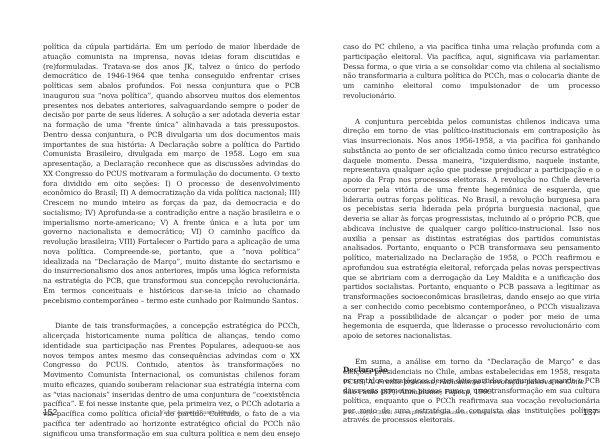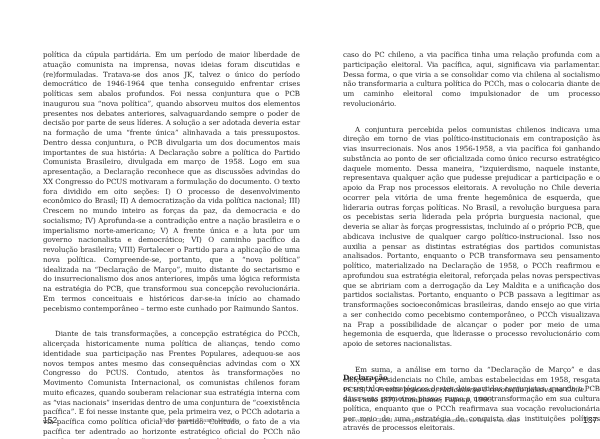--- a/index.html
+++ b/index.html
@@ -1,18 +1,18 @@
 <!DOCTYPE html>
 <html><head>
 <meta charset="utf-8">
 <style>
   html, body { margin:0; padding:0; background:#ffffff; }
   body { width:600px; height:439px; position:relative; overflow:hidden;
          font-family:"DejaVu Serif", serif; color:#2a2a2a; }
-  .page { position:absolute; top:12px; width:300px; height:369px; }
+  .page { position:absolute; top:4px; width:300px; height:369px; }
   .page.left { left:0; }
   .page.right { left:300px; }
   .col { position:absolute; top:38px; width:257px; font-size:7.1px; line-height:9.75px;
          text-align:justify; hyphens:auto; letter-spacing:-0.05px; }
   .page.left .col { left:43px; }
   .page.right .col { left:43px; }
   .col p { margin:0; text-indent:0; }
   .col p.ind { text-indent:12px; }
   .col p + p { margin-top:16px; }
   em { font-style:italic; }

